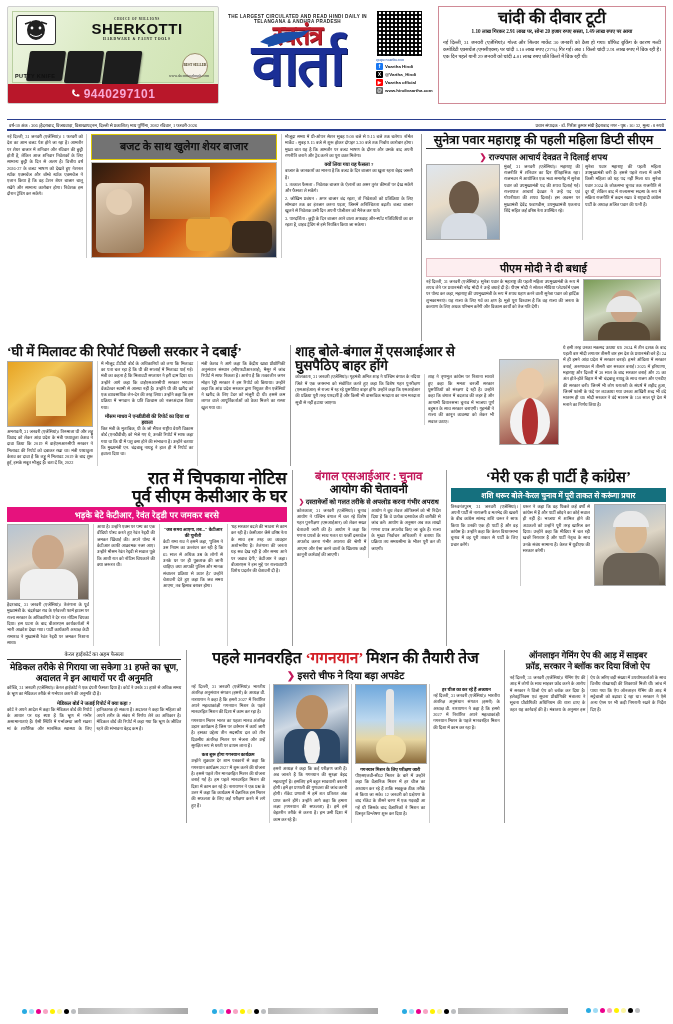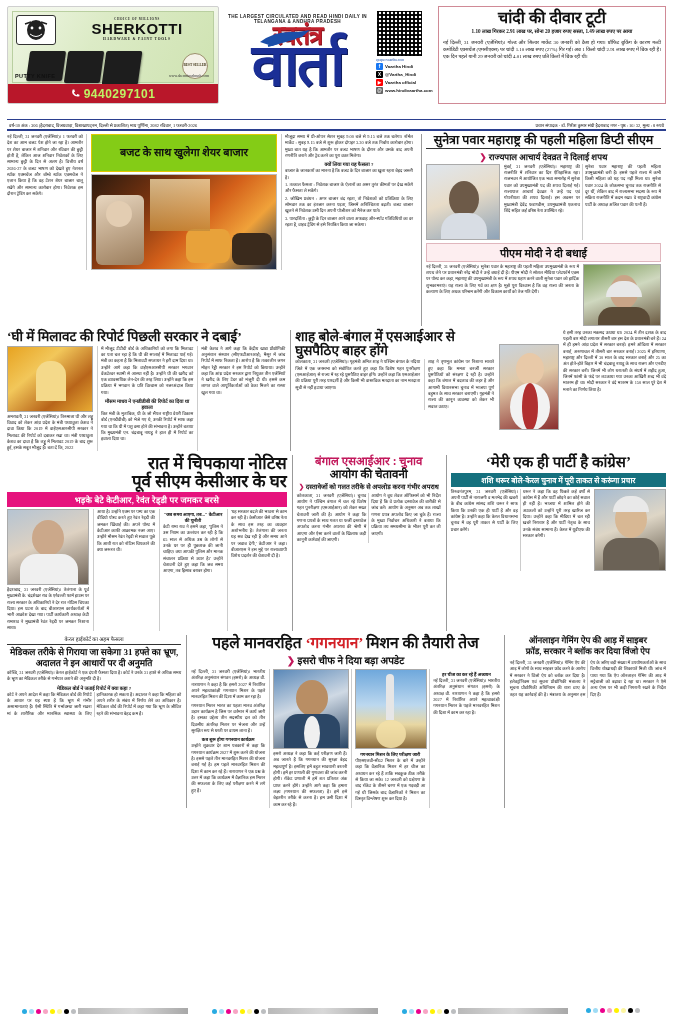--- a/index.html
+++ b/index.html
@@ -39,21 +39,21 @@
   .putty:nth-child(2){ height:32px; }
   .putty:nth-child(3){ height:34px; }
   .badge { position:absolute; right:10px; bottom:24px; width:26px;height:26px;
     border-radius:50%; background:#f5f2e8; border:1px solid #9b8f6b;
     font-size:3.4px; color:#3a2f10; display:flex; align-items:center;
     justify-content:center; text-align:center; font-weight:bold; line-height:1.1;}
   .ad-label { position:absolute; left:7px; bottom:24px; font-size:5.5px; font-weight:bold;
     color:#111; font-family:"Liberation Sans",sans-serif; letter-spacing:.4px;}
   .ad-web { position:absolute; right:9px; bottom:25px; font-size:3.8px; color:#333; }
   .ad-phone { position:absolute; left:0; right:0; bottom:0; height:19px; background:#b9172a;
-    color:#bef264; display:flex; align-items:center; justify-content:center; gap:4px;
+    color:#f9a8d4; display:flex; align-items:center; justify-content:center; gap:4px;
     font-family:"Liberation Sans",sans-serif; font-weight:bold; font-size:12px; letter-spacing:.5px;}
   .ad-phone svg{ width:9px;height:9px;fill:#fff; }
 
   .logo-wrap { flex:1; position:relative; height:100px; text-align:center; }
   .tagline { font-size:4.6px; letter-spacing:.35px; font-weight:bold; color:#1a1a1a;
     font-family:"Liberation Sans",sans-serif; margin-top:8px; }
   .logo-sw { font-size:26px; color:#c01f2b; font-weight:bold; letter-spacing:-1px;
     line-height:.95; margin-top:0px; text-shadow:.5px .5px 0 #7a1018; }
   .logo-va { font-size:58px; color:#1b2f96; font-weight:bold; letter-spacing:-2px;
     line-height:.78; margin-top:-6px; text-shadow:1px 1px 0 #0d1a5e; }
@@ -93,22 +93,22 @@
   .photo { background:#cfd6dd; position:relative; overflow:hidden; }
 
   
   .sec1 { display:flex; gap:4px; margin-top:3px; }
   .s1-left { width:410px; }
   .big-head { font-size:31px; font-weight:bold; letter-spacing:-.5px; line-height:1;
      color:#0a0a0a; margin-bottom:2px; }
   .s1-row { display:flex; gap:4px; }
   .s1-c1 { width:80px; }
   .s1-mid { width:186px; }
-  .yellow-band { background:#84cc16; border:1px solid #e0ca00; text-align:center;
-     font-size:11px; font-weight:bold; padding:12px 2px; color:#111; line-height:1.05; }
+  .yellow-band { background:#737373; border:1px solid #e0ca00; text-align:center;
+     font-size:11px; font-weight:bold; padding:6px 2px; color:#111; line-height:1.05; }
   .mkt-img { width:100%; height:96px; margin-top:2px; border:1px solid #bbb;
      background:linear-gradient(135deg,#2b1a0e 0%,#7a3410 30%,#d4601a 55%,#f0a23a 75%,#1a2b4a 100%);
      position:relative; overflow:hidden;}
   .s1-c3 { width:132px; }
   .s1-right { width:240px; }
   .hl-box { font-size:12.5px; font-weight:bold; text-align:center; line-height:1.02;
      border-bottom:1px solid #333; padding-bottom:1px; }
   .arrow-line { text-align:center; font-size:8.5px; font-weight:bold; margin-top:2px; }
   .arrow-line .ar { color:#c2185b; }
   .pm-head { background:#fdeef0; border:1px solid #e0b6bd; font-size:11px;
@@ -284,21 +284,21 @@
         <div class="photo ph-mayavati" style="width:74px;height:76px;border:1px solid #aaa">
           <div class="face" style="left:22px;top:16px;width:30px;height:36px;background:#6d5a48;"></div>
           <div class="face" style="left:14px;top:48px;width:46px;height:30px;border-radius:18px 18px 0 0;background:#d8dde4;"></div>
         </div>
         <div style="flex:1" class="cols2">
           <div class="body-txt">मुंबई, 31 जनवरी (एजेंसियां)। महाराष्ट्र की राजनीति में शनिवार का दिन ऐतिहासिक रहा। राजभवन में आयोजित एक भव्य समारोह में सुनेत्रा पवार को उपमुख्यमंत्री पद की शपथ दिलाई गई। राज्यपाल आचार्य देवव्रत ने उन्हें पद एवं गोपनीयता की शपथ दिलाई। इस अवसर पर मुख्यमंत्री देवेंद्र फडणवीस, उपमुख्यमंत्री एकनाथ शिंदे सहित कई वरिष्ठ नेता उपस्थित रहे।</div>
           <div class="body-txt" style="margin-top:2px">सुनेत्रा पवार महाराष्ट्र की पहली महिला उपमुख्यमंत्री बनी हैं। इससे पहले राज्य में कभी किसी महिला को यह पद नहीं मिला था। सुनेत्रा पवार 2024 के लोकसभा चुनाव तक राजनीति से दूर थीं, लेकिन बाद में राज्यसभा सदस्य के रूप में सक्रिय राजनीति में कदम रखा। वे राष्ट्रवादी कांग्रेस पार्टी के अध्यक्ष अजित पवार की पत्नी हैं।</div>
         </div>
       </div>
 
-      <div class="pm-head" style="margin-top:3px">पीएम मोदी ने दी बधाई</div>
+      <div class="pm-head" style="margin-top:18px">पीएम मोदी ने दी बधाई</div>
       <div style="display:flex;gap:4px;margin-top:2px">
         <div style="flex:1">
           <div class="body-txt">नई दिल्ली, 31 जनवरी (एजेंसियां)। सुनेत्रा पवार के महाराष्ट्र की पहली महिला उपमुख्यमंत्री के रूप में शपथ लेने पर प्रधानमंत्री नरेंद्र मोदी ने उन्हें बधाई दी है। पीएम मोदी ने सोशल मीडिया प्लेटफॉर्म एक्स पर पोस्ट कर कहा, महाराष्ट्र की उपमुख्यमंत्री के रूप में शपथ ग्रहण करने वाली सुनेत्रा पवार को हार्दिक शुभकामनाएं। यह राज्य के लिए गर्व का क्षण है। मुझे पूरा विश्वास है कि वह राज्य की जनता के कल्याण के लिए अथक परिश्रम करेंगी और विकास कार्यों को तेज गति देंगी।</div>
         </div>
         <div class="photo ph-modi" style="width:78px;height:62px;border:1px solid #aaa">
           <div class="face" style="left:26px;top:10px;width:28px;height:34px;background:#c9a588;"></div>
           <div class="face" style="left:22px;top:16px;width:36px;height:16px;border-radius:18px 18px 0 0;background:#e8e8e8;"></div>
           <div class="face" style="left:14px;top:42px;width:52px;height:22px;border-radius:14px 14px 0 0;background:#5a4a36;"></div>
         </div>
       </div>

